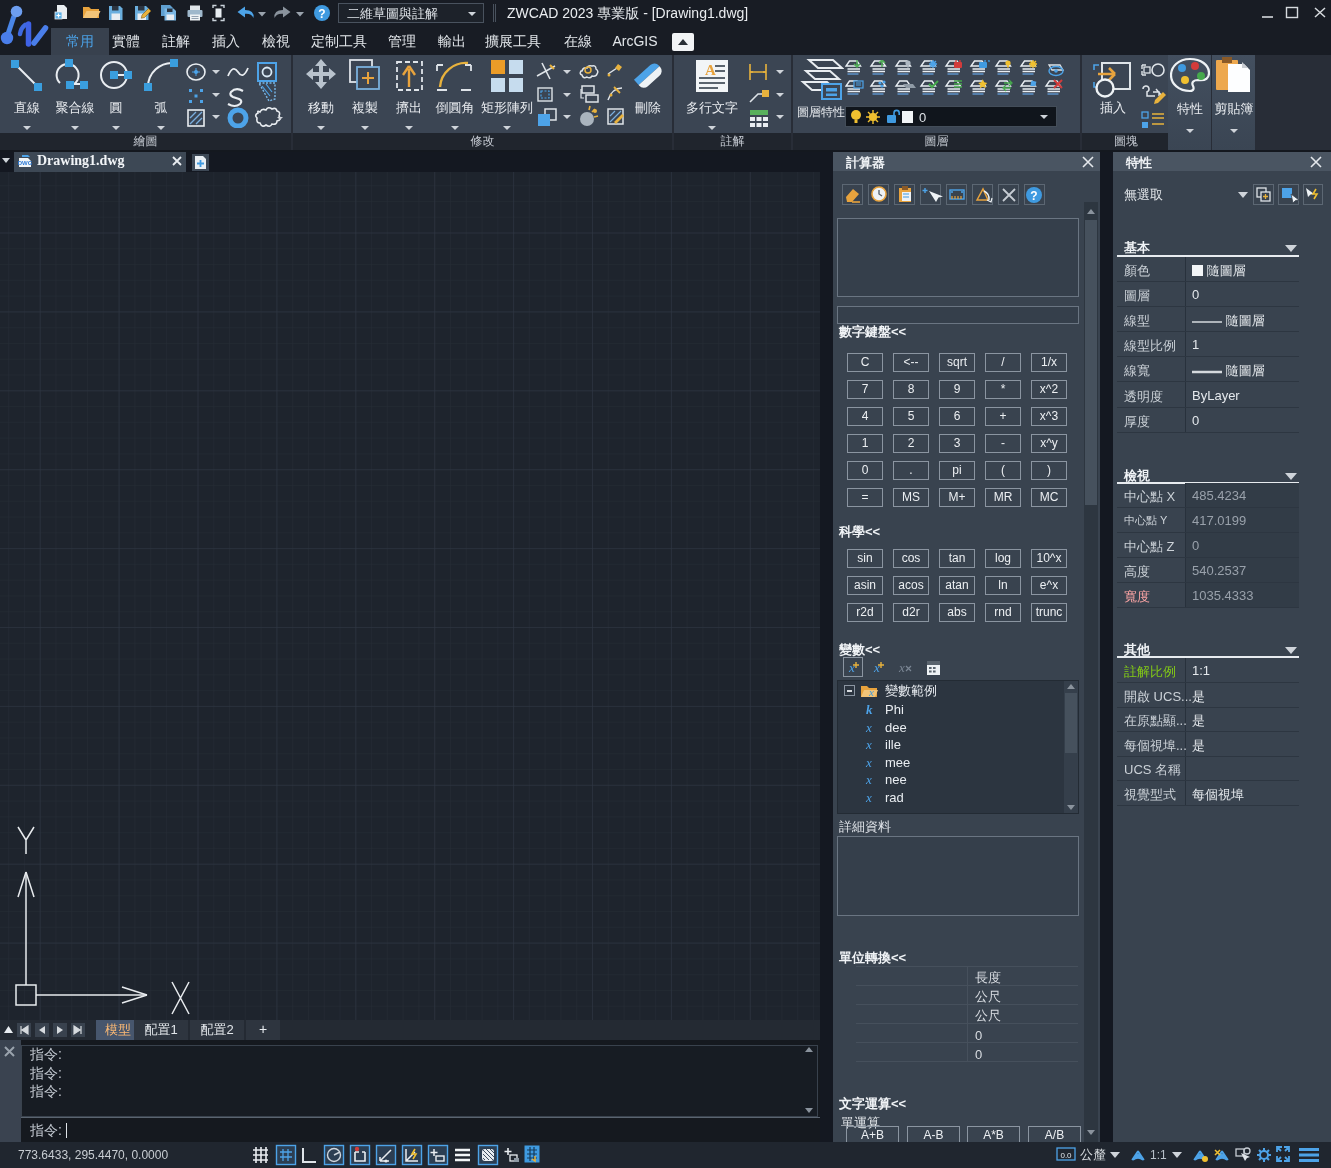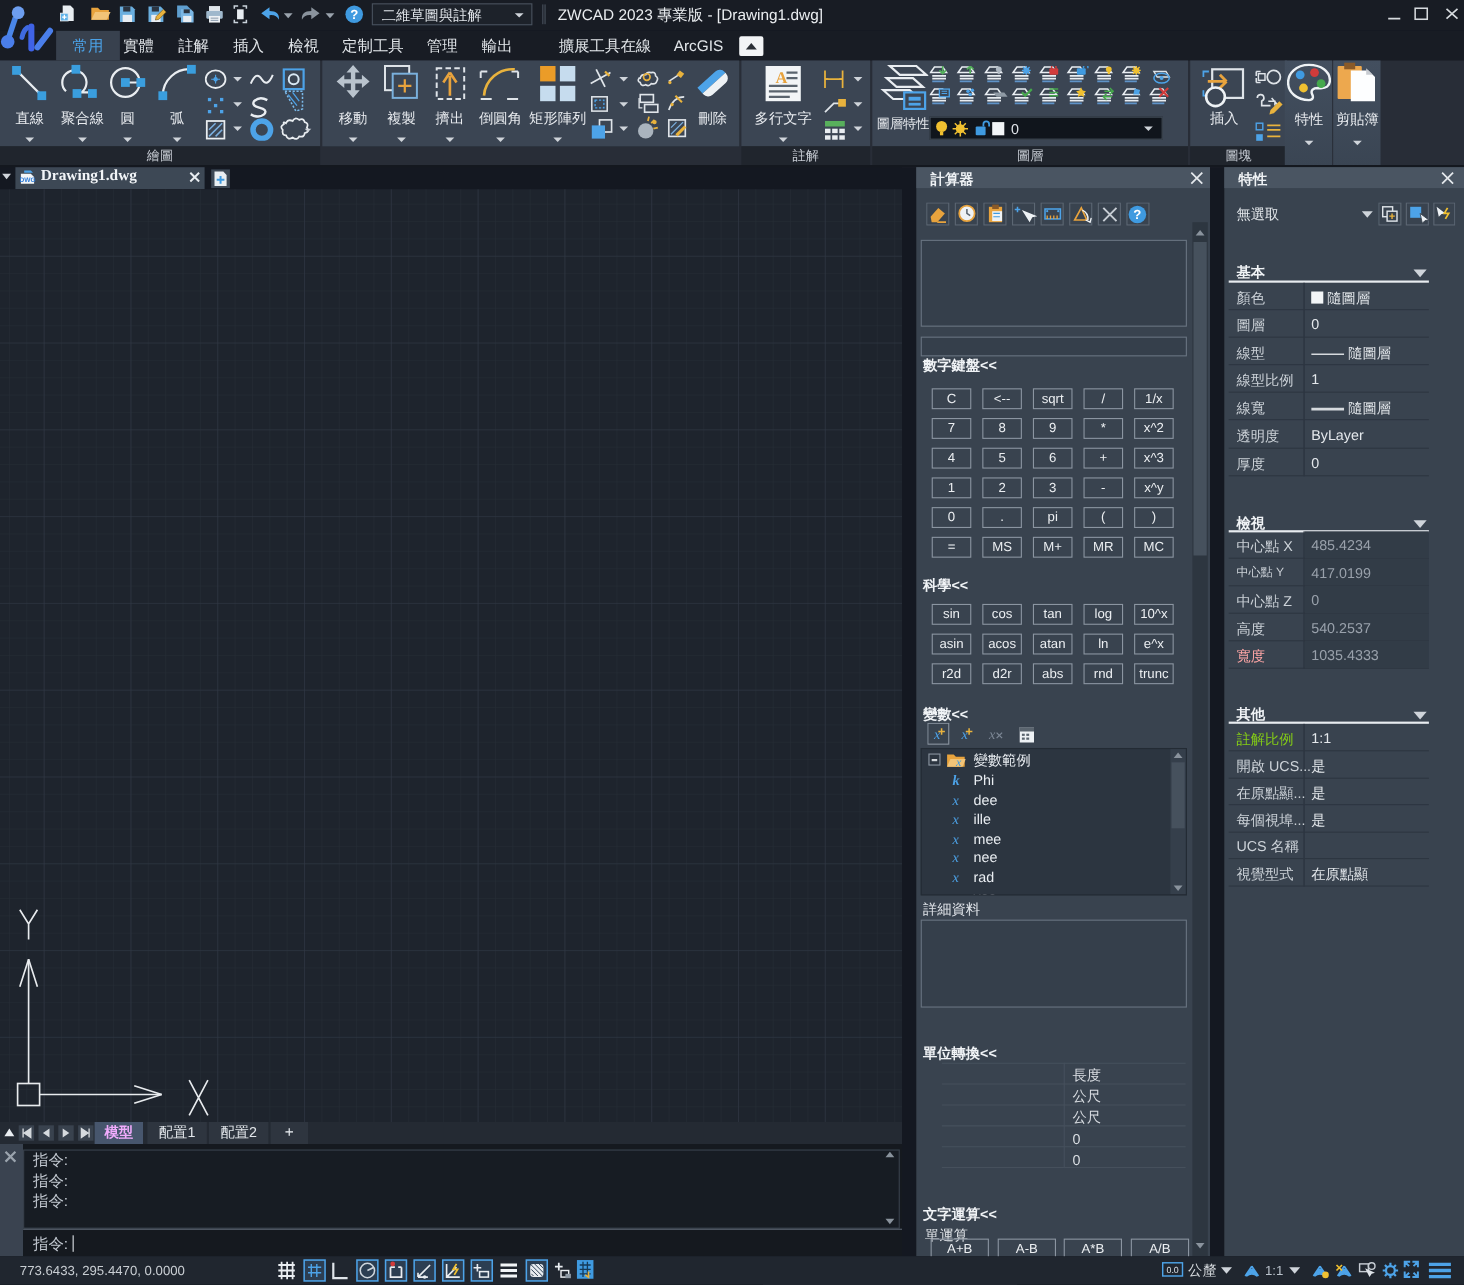--- a/index.html
+++ b/index.html
@@ -101,31 +101,32 @@
   </svg>
 
   <div class="abs rtab act" style="left:51px;width:58px">常用</div>
   <div class="abs rtab" style="left:101px;width:50px">實體</div>
   <div class="abs rtab" style="left:151px;width:50px">註解</div>
   <div class="abs rtab" style="left:201px;width:50px">插入</div>
   <div class="abs rtab" style="left:251px;width:50px">檢視</div>
   <div class="abs rtab" style="left:301px;width:76px">定制工具</div>
   <div class="abs rtab" style="left:377px;width:50px">管理</div>
   <div class="abs rtab" style="left:427px;width:50px">輸出</div>
-  <div class="abs rtab" style="left:498px;width:76px">擴展工具</div>
+  <div class="abs rtab" style="left:475px;width:76px">擴展工具</div>
   <div class="abs rtab" style="left:553px;width:50px">在線</div>
   <div class="abs rtab" style="left:603px;width:64px">ArcGIS</div>
   <div class="abs" style="left:672px;top:33px;width:22px;height:18px;background:#f2f4f6;border-radius:2px">
     <div style="width:0;height:0;border-left:5px solid transparent;border-right:5px solid transparent;border-bottom:6px solid #2a2f36;margin:6px auto 0"></div>
   </div>
   <div class="abs" id="ribbon"></div>
 
   <div class="abs panel" style="left:0;width:291px"></div>
   <div class="abs plabel" style="left:0;top:133px;width:291px">繪圖</div>
   <div class="abs panel" style="left:293px;width:379px"></div>
+  <div class="abs plabel" style="left:293px;width:379px">修改</div>
   <div class="abs panel" style="left:674px;width:117px"></div>
   <div class="abs plabel" style="left:674px;width:117px">註解</div>
   <div class="abs panel" style="left:793px;width:287px"></div>
   <div class="abs plabel" style="left:793px;width:287px">圖層</div>
   <div class="abs panel" style="left:1082px;width:88px"></div>
   <div class="abs plabel" style="left:1082px;width:88px">圖塊</div>
   <div class="abs" style="left:1168px;top:55px;width:43px;height:96px;background:linear-gradient(#434f5f,#3a4553)"></div>
   <div class="abs" style="left:1212px;top:55px;width:43px;height:96px;background:linear-gradient(#434f5f,#3a4553)"></div>
 
   <svg class="abs" style="left:796px;top:57px" width="48" height="44" viewBox="0 0 48 44">
@@ -527,21 +528,21 @@
         </svg></div>
     <div class="abs" style="left:35px;top:3px;width:14px;height:14px;background:#39424e"><svg width="14" height="14" viewBox="0 0 14 14">
           <path d="M10 3 l-6 4 6 4z" fill="#d6dade"></path>
         </svg></div>
     <div class="abs" style="left:53px;top:3px;width:14px;height:14px;background:#39424e"><svg width="14" height="14" viewBox="0 0 14 14">
           <path d="M4 3 l6 4 -6 4z" fill="#d6dade"></path>
         </svg></div>
     <div class="abs" style="left:71px;top:3px;width:14px;height:14px;background:#39424e"><svg width="14" height="14" viewBox="0 0 14 14">
           <path d="M10 3 v8 M3 3 l6 4 -6 4z" stroke="#d6dade" fill="#d6dade" stroke-width="1.2"></path>
         </svg></div>
-    <div class="abs" style="left:86px;top:0;width:44px;height:20px;background:#47566d;color:#f0abfc;font-weight:bold;font-size:13px;text-align:center;line-height:20px">模型</div>
+    <div class="abs" style="left:96px;top:0;width:44px;height:20px;background:#47566d;color:#fdba74;font-weight:normal;font-size:13px;text-align:center;line-height:20px">模型</div>
     <div class="abs" style="left:134px;top:0;width:54px;height:20px;background:#2e353f;color:#e2e6ea;font-size:13px;text-align:center;line-height:20px">配置1</div>
     <div class="abs" style="left:190px;top:0;width:54px;height:20px;background:#2e353f;color:#e2e6ea;font-size:13px;text-align:center;line-height:20px">配置2</div>
     <div class="abs" style="left:246px;top:0;width:34px;height:20px;background:#2e353f;color:#e9edf1;font-size:14px;text-align:center;line-height:19px">+</div>
   </div>
   <div class="abs" id="cmdarea">
     <div class="abs" style="left:0;top:0;width:21px;height:102px;background:#3a4350">
       <svg style="position:absolute;left:4px;top:6px" width="11" height="11" viewBox="0 0 11 11">
           <path d="M1 1 l9 9 M10 1 l-9 9" stroke="#9aa3ad" stroke-width="2"></path>
         </svg>
     </div>
@@ -822,21 +823,21 @@
     <div class="abs" style="left:4px;top:580px;width:182px;height:25px;border-bottom:1px solid #2d3641">
         <span style="position:absolute;left:7px;top:5px;font-size:13px;color:#ccd2d8;white-space:nowrap">每個視埠...</span>
         <span style="position:absolute;left:75px;top:5px;font-size:13px;white-space:nowrap;color:#e4e8ec">是</span>
       </div>
     <div class="abs" style="left:4px;top:604px;width:182px;height:25px;border-bottom:1px solid #2d3641">
         <span style="position:absolute;left:7px;top:5px;font-size:13px;color:#ccd2d8;white-space:nowrap">UCS 名稱</span>
         <span style="position:absolute;left:75px;top:5px;font-size:13px;white-space:nowrap;color:#e4e8ec"></span>
       </div>
     <div class="abs" style="left:4px;top:629px;width:182px;height:25px;border-bottom:1px solid #2d3641">
         <span style="position:absolute;left:7px;top:5px;font-size:13px;color:#ccd2d8;white-space:nowrap">視覺型式</span>
-        <span style="position:absolute;left:75px;top:5px;font-size:13px;white-space:nowrap;color:#e4e8ec">在原點顯</span>
+        <span style="position:absolute;left:75px;top:5px;font-size:13px;white-space:nowrap;color:#e4e8ec">每個視埠</span>
       </div>
   </div>
   <div class="abs" id="statusbar">
     <div class="abs" style="left:18px;top:6px;font-size:12px;color:#c8cdd2">773.6433, 295.4470, 0.0000</div>
     <svg class="abs" style="left:250px;top:2px" width="290" height="22" viewBox="0 0 290 22">
 
       <g stroke="#e9edf1" stroke-width="1.6">
           <path d="M3 6 h15 M3 11 h15 M3 16 h15 M6 3 v16 M11 3 v16 M16 3 v16"></path>
         </g>
 

